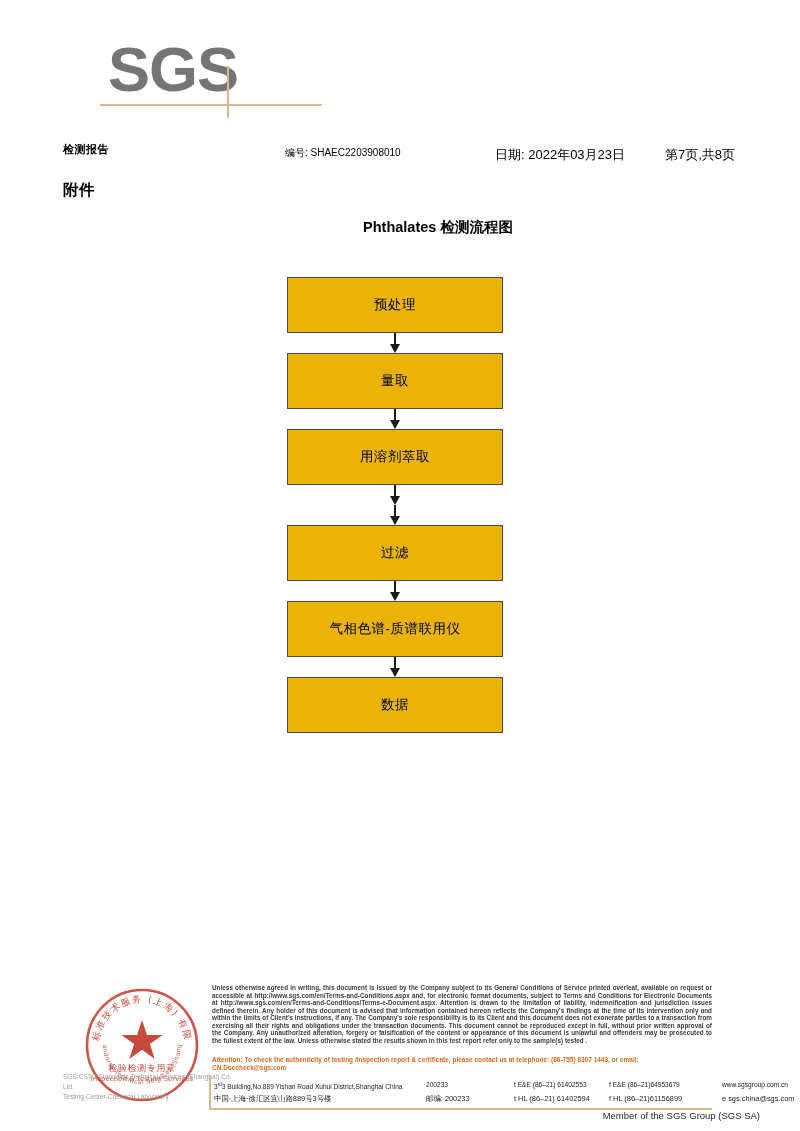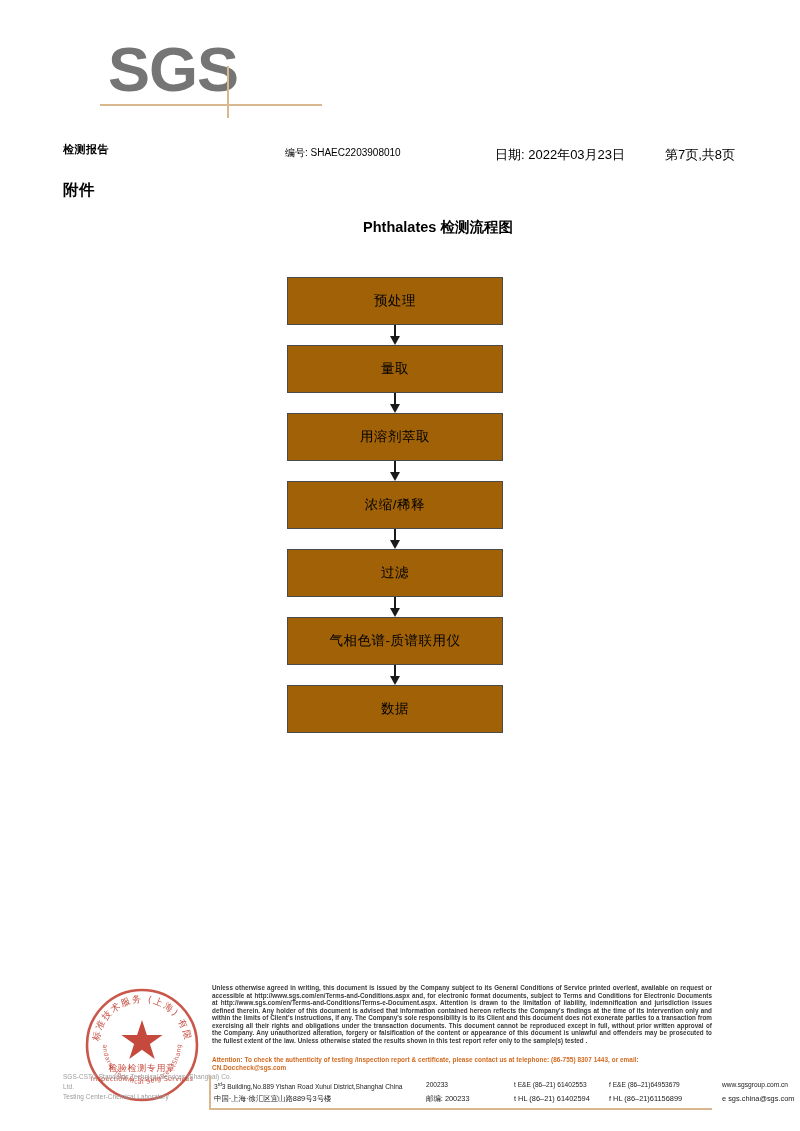--- a/index.html
+++ b/index.html
@@ -120,24 +120,24 @@
   }
   #flowchart {
     position: absolute;
     left: 287px;
     top: 277px;
     width: 216px;
   }
   .flow-node {
     position: relative;
     width: 216px;
-    height: 48px;
+    height: 56px;
     border: 1.4px solid #4a4a4a;
     box-sizing: border-box;
-    background: #a16207;
+    background: #eab308;
     display: flex;
     align-items: center;
     justify-content: center;
     font-size: 13.5px;
     color: #000;
     letter-spacing: 0.5px;
   }
   .flow-arrow {
     position: relative;
     width: 216px;
@@ -289,21 +289,20 @@
     <div class="flow-node">量取</div>
     <div class="flow-arrow">
         <span class="shaft"></span>
         <span class="head"></span>
       </div>
     <div class="flow-node">用溶剂萃取</div>
     <div class="flow-arrow">
         <span class="shaft"></span>
         <span class="head"></span>
       </div>
-    <div class="flow-node">浓缩/稀释</div>
     <div class="flow-arrow">
         <span class="shaft"></span>
         <span class="head"></span>
       </div>
     <div class="flow-node">过滤</div>
     <div class="flow-arrow">
         <span class="shaft"></span>
         <span class="head"></span>
       </div>
     <div class="flow-node">气相色谱-质谱联用仪</div>
@@ -354,14 +353,15 @@
     </div>
     <div class="addr-row addr-row-cn">
       <span class="addr-c1">中国·上海·徐汇区宜山路889号3号楼</span>
       <span class="addr-c2">邮编: 200233</span>
       <span class="addr-c3">t HL (86–21) 61402594</span>
       <span class="addr-c4">f HL (86–21)61156899</span>
       <span class="addr-c5">e  sgs.china@sgs.com</span>
     </div>
   </div>
 
+  <div id="member-line">Member of the SGS Group (SGS SA)</div>
 
 </div>
 
 </body></html>

